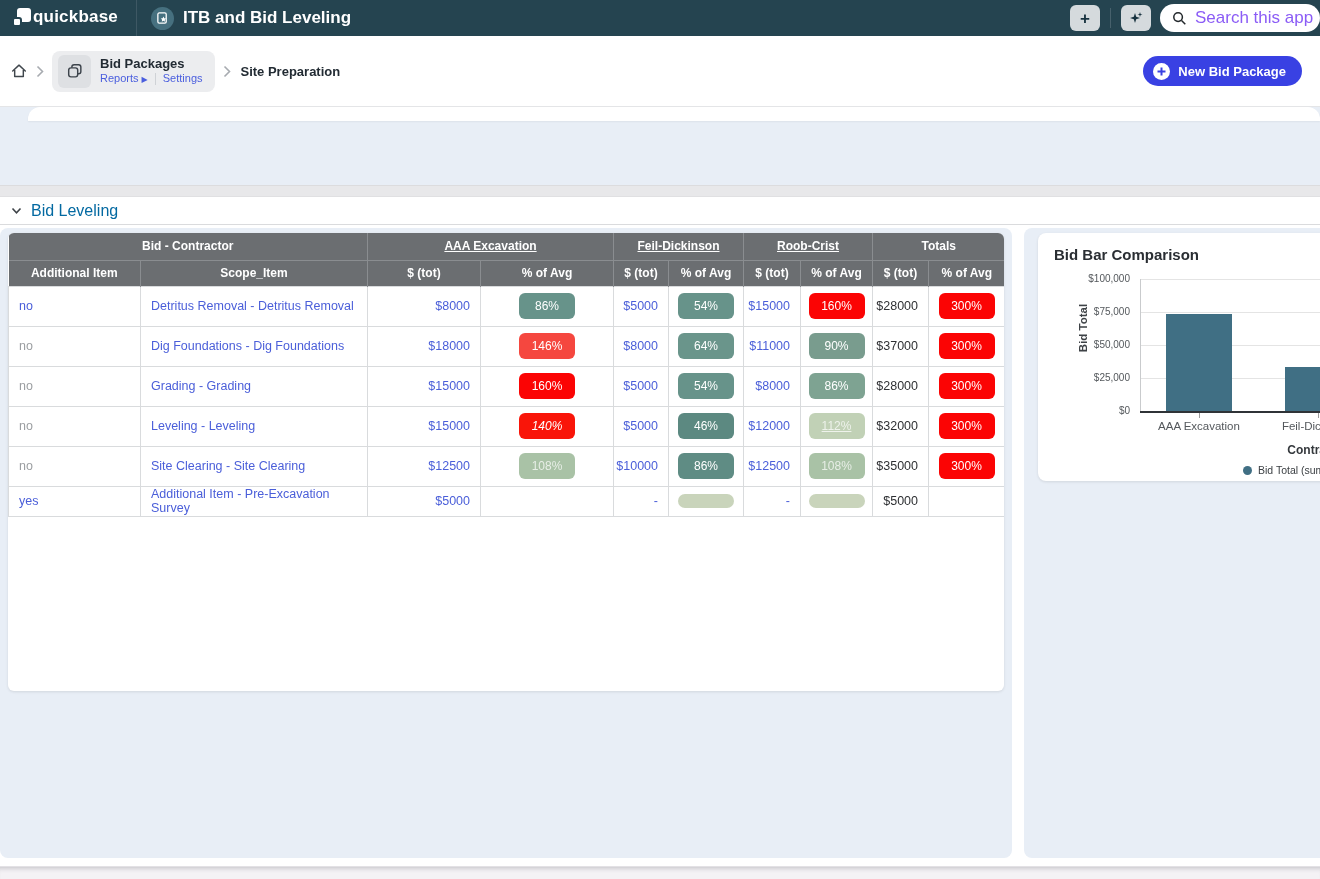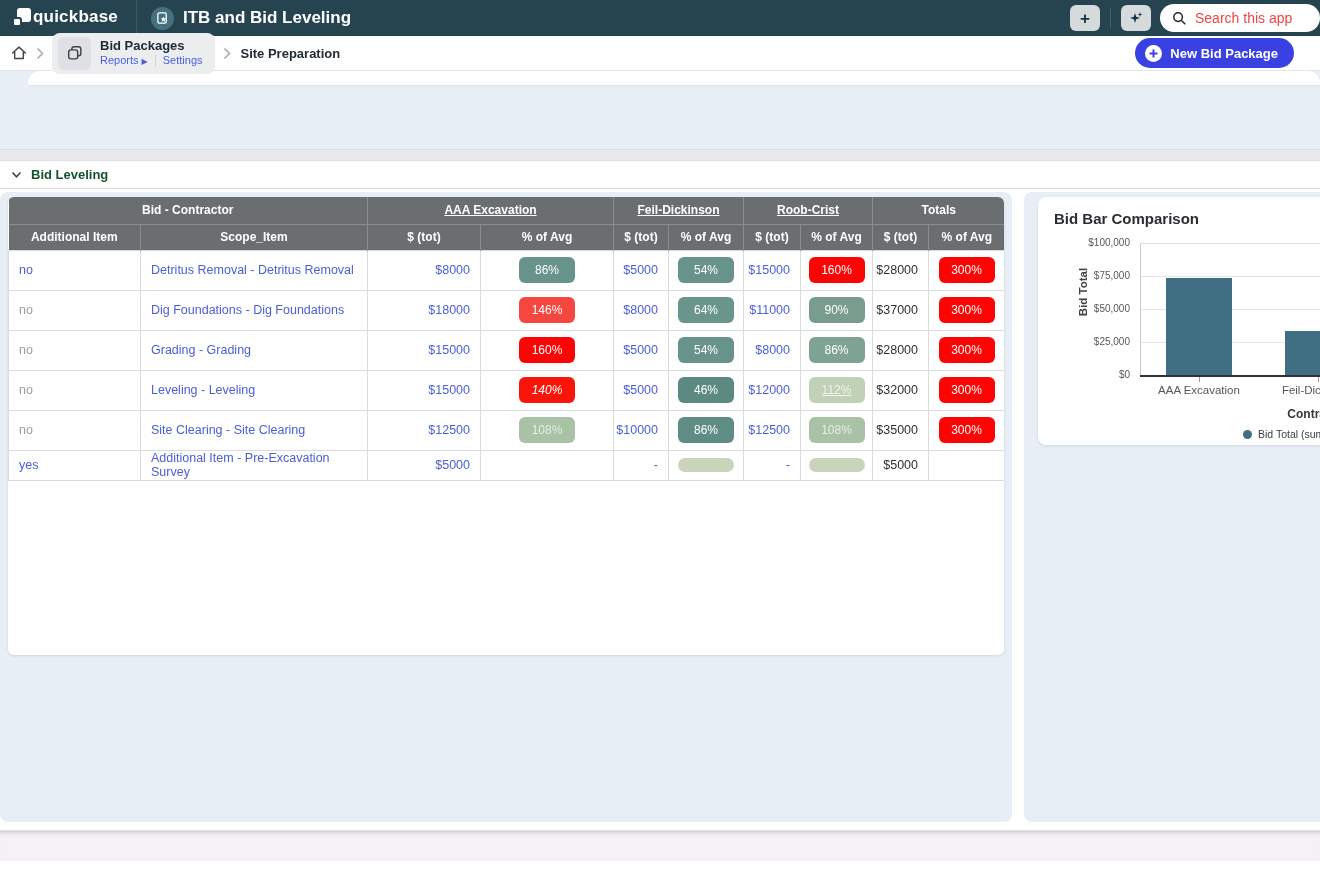--- a/index.html
+++ b/index.html
@@ -14,24 +14,24 @@
   .app-chip { display:flex; align-items:center; gap:9px; padding:0 14px; }
   .app-icon { width:23px; height:23px; border-radius:50%; background:#46707f; display:flex; align-items:center; justify-content:center; }
   .app-name { color:#fff; font-weight:bold; font-size:17px; }
   .topbar-right { margin-left:auto; display:flex; align-items:center; height:36px; }
   .tb-btn { width:30px; height:26px; border:none; border-radius:6px; background:#d5dadd; color:#17323f;
             display:flex; align-items:center; justify-content:center; cursor:pointer; }
   .tb-plus { font-size:17px; font-weight:bold; line-height:1; }
   .tb-sep { width:1px; height:20px; background:#47616c; margin:0 10px; }
   .searchbox { margin-left:9px; width:160px; height:28px; background:#fff; border-radius:14px;
                display:flex; align-items:center; gap:8px; padding-left:12px; }
-  .searchbox span { font-size:14px; color:#ef4444; white-space:nowrap; }
-
-  
-  .crumbbar { height:35px; background:#fff; border-bottom:1px solid #e4e5e7; display:flex; align-items:center; padding:0 26px 0 10px; }
+  .searchbox span { font-size:17px; color:#8b5cf6; white-space:nowrap; }
+
+  
+  .crumbbar { height:71px; background:#fff; border-bottom:1px solid #e4e5e7; display:flex; align-items:center; padding:0 18px 0 10px; }
   .crumb-chev { margin:0 8px; display:flex; }
   .crumb-chip { display:flex; align-items:center; gap:9px; background:#ecedef; border-radius:8px; padding:4px 12px 4px 6px; height:41px; }
   .chip-iconbox { width:33px; height:33px; border-radius:6px; background:#dee0e3; display:flex; align-items:center; justify-content:center; color:#3c434b; }
   .chip-texts { display:flex; flex-direction:column; line-height:1.25; }
   .chip-title { font-size:13px; font-weight:bold; color:#222b33; }
   .chip-links { display:flex; align-items:center; gap:7px; font-size:11px; color:#4a5ede; }
   .chip-links .vsep { width:1px; height:12px; background:#cfd2d6; }
   .chip-link { cursor:pointer; }
   .crumb-page { font-size:13px; font-weight:bold; color:#222b33; margin-left:2px; }
   .new-btn { margin-left:auto; height:30px; border:none; border-radius:15px; background:#3941e3; color:#fff;
@@ -39,21 +39,21 @@
              font-family:"Liberation Sans",sans-serif; cursor:pointer; }
 
   
   .upper-section { height:78px; background:#e8eef6; }
   .upper-card { margin-left:28px; height:14px; background:#fff; border-radius:12px 12px 0 0; box-shadow:0 1px 2px rgba(0,0,0,.05); }
   .gap-band { height:12px; background:#e8e8ea; border-top:1px solid #dcdcde; border-bottom:1px solid #e0e0e2; }
 
   
   .bid-section { background:#fff; padding-bottom:8px; }
   .section-head { height:28px; display:flex; align-items:center; gap:9px; padding-left:11px; border-bottom:1px solid #dadbdd; }
-  .section-title { font-size:13px; font-weight:bold; color:#14532d; }
+  .section-title { font-size:16px; font-weight:normal; color:#0369a1; }
   .panels { display:flex; gap:12px; padding-top:3px; height:633px; }
   .panel { background:#e8eef6; border-radius:8px; }
   .panel-left { width:1020px; padding:5px 8px; }
   .panel-right { width:560px; padding:5px 0 0 14px; }
   .table-card { width:996px; height:458px; background:#fff; border-radius:6px; overflow:hidden; box-shadow:0 1px 3px rgba(0,0,0,.10); }
 
   
   table.bid { border-collapse:collapse; width:996px; table-layout:fixed; font-size:12.5px; }
   table.bid thead th { background:#6b6e71; color:#fff; font-size:12px; font-weight:bold; border-right:1px solid #8a8d90; }
   table.bid thead tr.grp th { height:27px; border-bottom:1px solid #8a8d90; }

